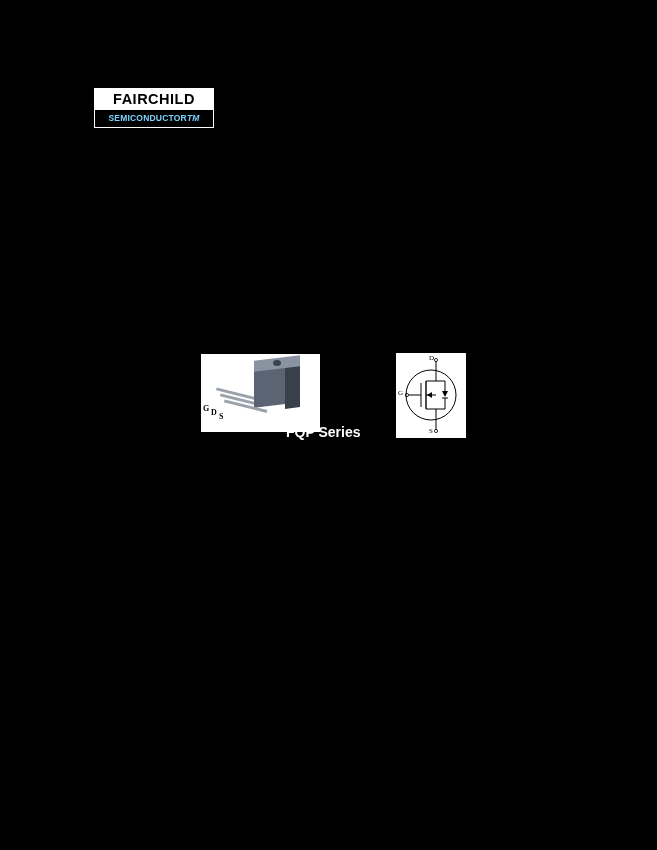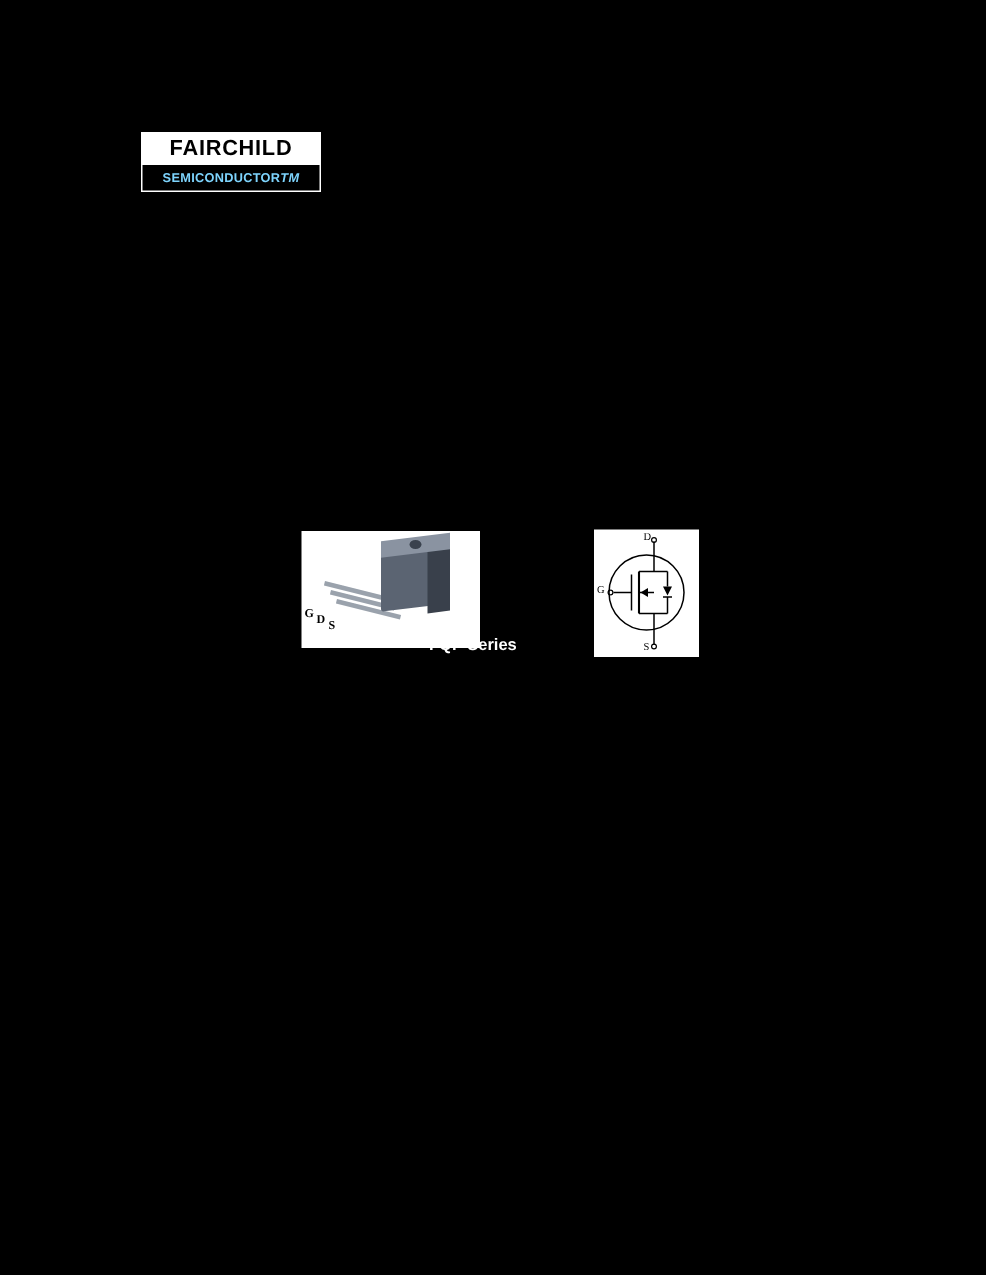--- a/index.html
+++ b/index.html
@@ -172,21 +172,21 @@
     font-size: 9.5px;
     font-weight: bold;
     color: #ffffff;
     font-family: "Liberation Sans", sans-serif;
     white-space: nowrap;
   }
   .pkg-sublabel {
     position: absolute;
     left: 286px;
     top: 424px;
-    font-size: 11px;
+    font-size: 14px;
     font-weight: bold;
     color: #ffffff;
     font-family: "Liberation Sans", sans-serif;
     white-space: nowrap;
   }
 
   
   .symbol {
     position: absolute;
     left: 396px;

